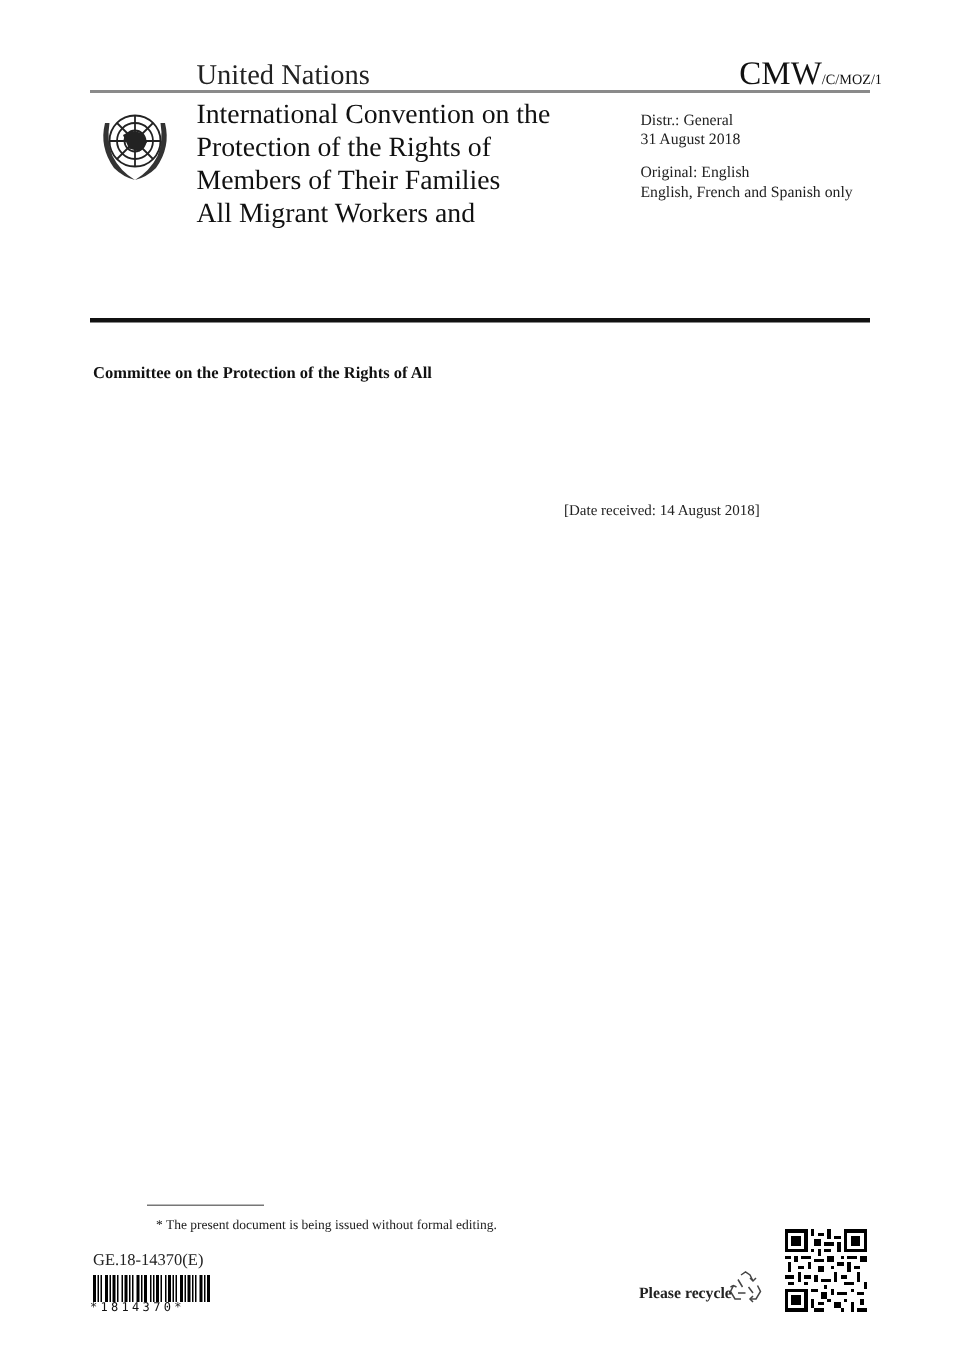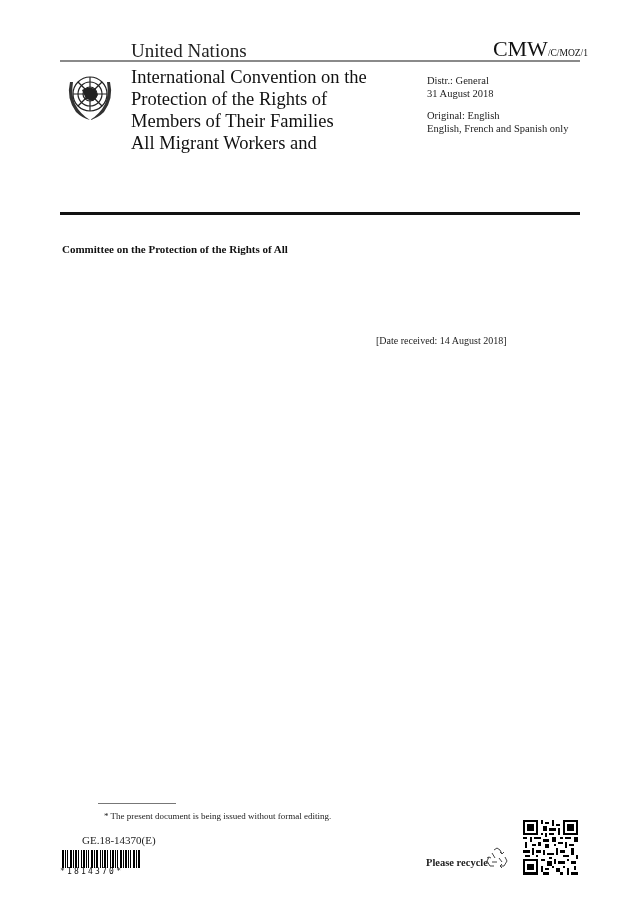--- a/index.html
+++ b/index.html
@@ -15,21 +15,21 @@
   .distr { left: 427px; top: 74px; font-size: 10.5px; line-height: 13px; color: #222; }
   .distr p { margin: 0; }
   .distr .gap { height: 9px; }
   .rule-mid { left: 60px; top: 212px; width: 520px; height: 3px; background: #111; }
   .committee { left: 62px; top: 222px; font-size: 11px; font-weight: bold; line-height: 15px; width: 300px; margin-top: 20px; }
   .report-title { left: 121px; top: 264px; font-size: 17.5px; font-weight: bold; line-height: 20px; width: 420px; }
   .report-title .star { font-size: 8px; font-weight: normal; vertical-align: middle; }
   .date-received { left: 376px; top: 335px; font-size: 10px; color: #222; }
   .fn-rule { left: 98px; top: 803px; width: 78px; height: 1px; background: #777; }
   .footnote { left: 104px; top: 811px; font-size: 9px; color: #222; }
-  .job { left: 62px; top: 834px; font-size: 11px; color: #222; margin-left: 20px; }
+  .job { left: 62px; top: 834px; font-size: 11px; color: #222; }
   .barcode { left: 62px; top: 850px; width: 90px; height: 18px; display: flex; align-items: stretch; }
   .barcode span { display: block; background: #000; height: 100%; }
   .barcode-num { left: 60px; top: 867px; font-family: "DejaVu Sans Mono", monospace; font-size: 8px; letter-spacing: 2.2px; color: #111; }
   .recycle-label { left: 426px; top: 857px; font-size: 10.5px; font-weight: bold; color: #222; }
   .recycle-icon { left: 485px; top: 846px; width: 24px; height: 24px; }
   .qr { left: 523px; top: 818px; width: 55px; height: 58px; }
 </style>
 </head>
 <body>
 

